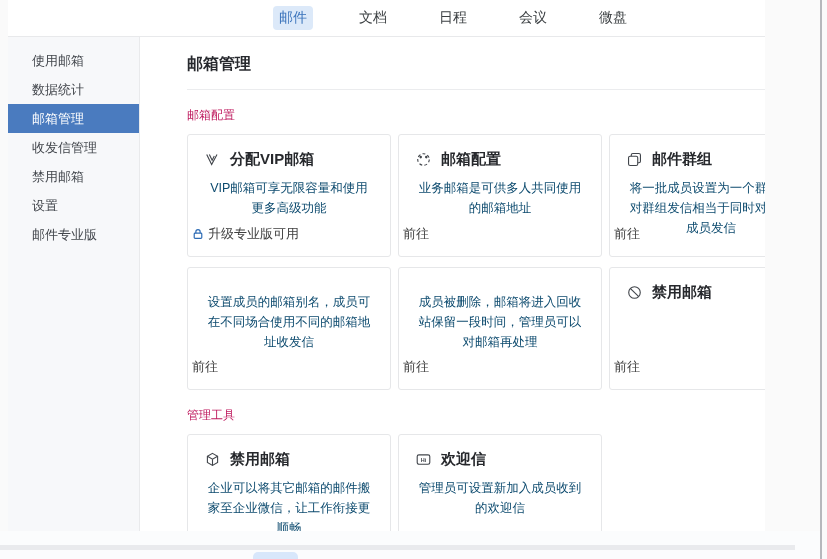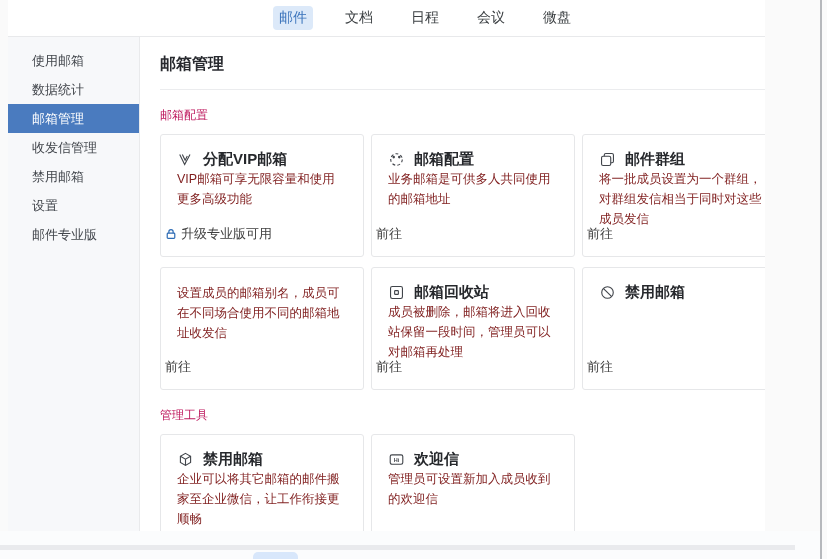--- a/index.html
+++ b/index.html
@@ -14,55 +14,55 @@
   
   .app {
     position:absolute; left:8px; top:0; width:757px; height:531px;
     background:#fff; overflow:hidden; display:flex; flex-direction:column;
   }
   .topbar {
     height:37px; flex:0 0 37px; background:#fff;
     border-bottom:1px solid #e8e9eb;
     display:flex; align-items:center; padding-left:265px;
   }
-  .top-nav { display:flex; align-items:flex-start; gap:26px; }
+  .top-nav { display:flex; align-items:flex-start; gap:40px; }
   .nav-item {
     font-size:14px; color:#3c4043; padding:3px 6px; border-radius:4px;
     cursor:pointer; white-space:nowrap;
   }
   .nav-item.active { background:#dce9f9; color:#3a73bb; }
-  .app-body { flex:1; display:flex; min-height:0; }
+  .app-body { flex:1; display:flex; min-height:0;gap:27px; }
   
   .sidebar {
     width:132px; flex:0 0 132px; background:#f7f8fa;
     border-right:1px solid #e9eaec; padding-top:9px;
   }
   .side-item {
     height:29px; line-height:29px; padding-left:24px;
     font-size:13px; color:#42464c; cursor:pointer; white-space:nowrap;
   }
   .side-item.active { background:#4a7bbf; color:#ffffff; }
   
   .main { flex:1; background:#fff; overflow:hidden; padding:17px 0 0 20px; }
   .main-inner { width:633px; }
   .page-title { font-size:16px; font-weight:600; color:#27292e; padding-bottom:14px; }
   .title-divider { border-bottom:1px solid #ebecee; width:100%; }
   .section-label { font-size:12px; color:#be185d; margin:17px 0 10px; }
-  .cards { display:flex; flex-wrap:wrap; column-gap:7px; row-gap:10px; }
+  .cards { display:flex; flex-wrap:wrap; column-gap:7px; row-gap:10px;text-align:center; }
   .card {
     width:204px; height:123px; background:#fff;
     border:1px solid #e6e7e9; border-radius:3px;
     padding:15px 16px 12px; position:relative;
   }
   .card.tall { height:142px; }
   .card-head { display:flex; align-items:center; gap:9px; }
   .card-icon { width:17px; height:17px; flex:0 0 17px; display:inline-flex; }
   .card-icon svg { width:17px; height:17px; stroke:#41454b; fill:none; stroke-width:1.3; }
   .card-title { font-size:15px; font-weight:600; color:#26282c; white-space:nowrap; }
-  .card-desc { font-size:12.5px; color:#7f1d1d; line-height:1.6; }
+  .card-desc { font-size:12.5px; color:#0c4a6e; line-height:1.6; margin-top:9px; }
   .card-action {
     position:absolute; left:4px; bottom:13px;
     font-size:13px; font-weight:500; color:#404040; cursor:pointer;
     display:flex; align-items:center; gap:4px;
   }
   .card-action .lock { width:12px; height:12px; display:inline-flex; }
   .card-action .lock svg { width:12px; height:12px; stroke:#2e6cb5; fill:none; stroke-width:1.4; }
   
   .bottom-divider {
     position:absolute; left:0; top:545px; width:795px; height:5px; background:#e9eaed;
@@ -158,29 +158,20 @@
                   <span>前往</span>
                 </div>
               </div>
               <div class="card">
                 <p class="card-desc">设置成员的邮箱别名，成员可在不同场合使用不同的邮箱地址收发信</p>
                 <div class="card-action">
                   <span>前往</span>
                 </div>
               </div>
               <div class="card">
-                <div class="card-head">
-                  <span class="card-icon">
-                    <svg viewBox="0 0 20 20">
-                      <rect x="3" y="3" width="14" height="14" rx="2"></rect>
-                      <rect x="7.8" y="7.8" width="4.4" height="4.4" rx="0.8"></rect>
-                    </svg>
-                  </span>
-                  <span class="card-title">邮箱回收站</span>
-                </div>
                 <p class="card-desc">成员被删除，邮箱将进入回收站保留一段时间，管理员可以对邮箱再处理</p>
                 <div class="card-action">
                   <span>前往</span>
                 </div>
               </div>
               <div class="card">
                 <div class="card-head">
                   <span class="card-icon">
                     <svg viewBox="0 0 20 20">
                       <circle cx="10" cy="10" r="6.8"></circle>

